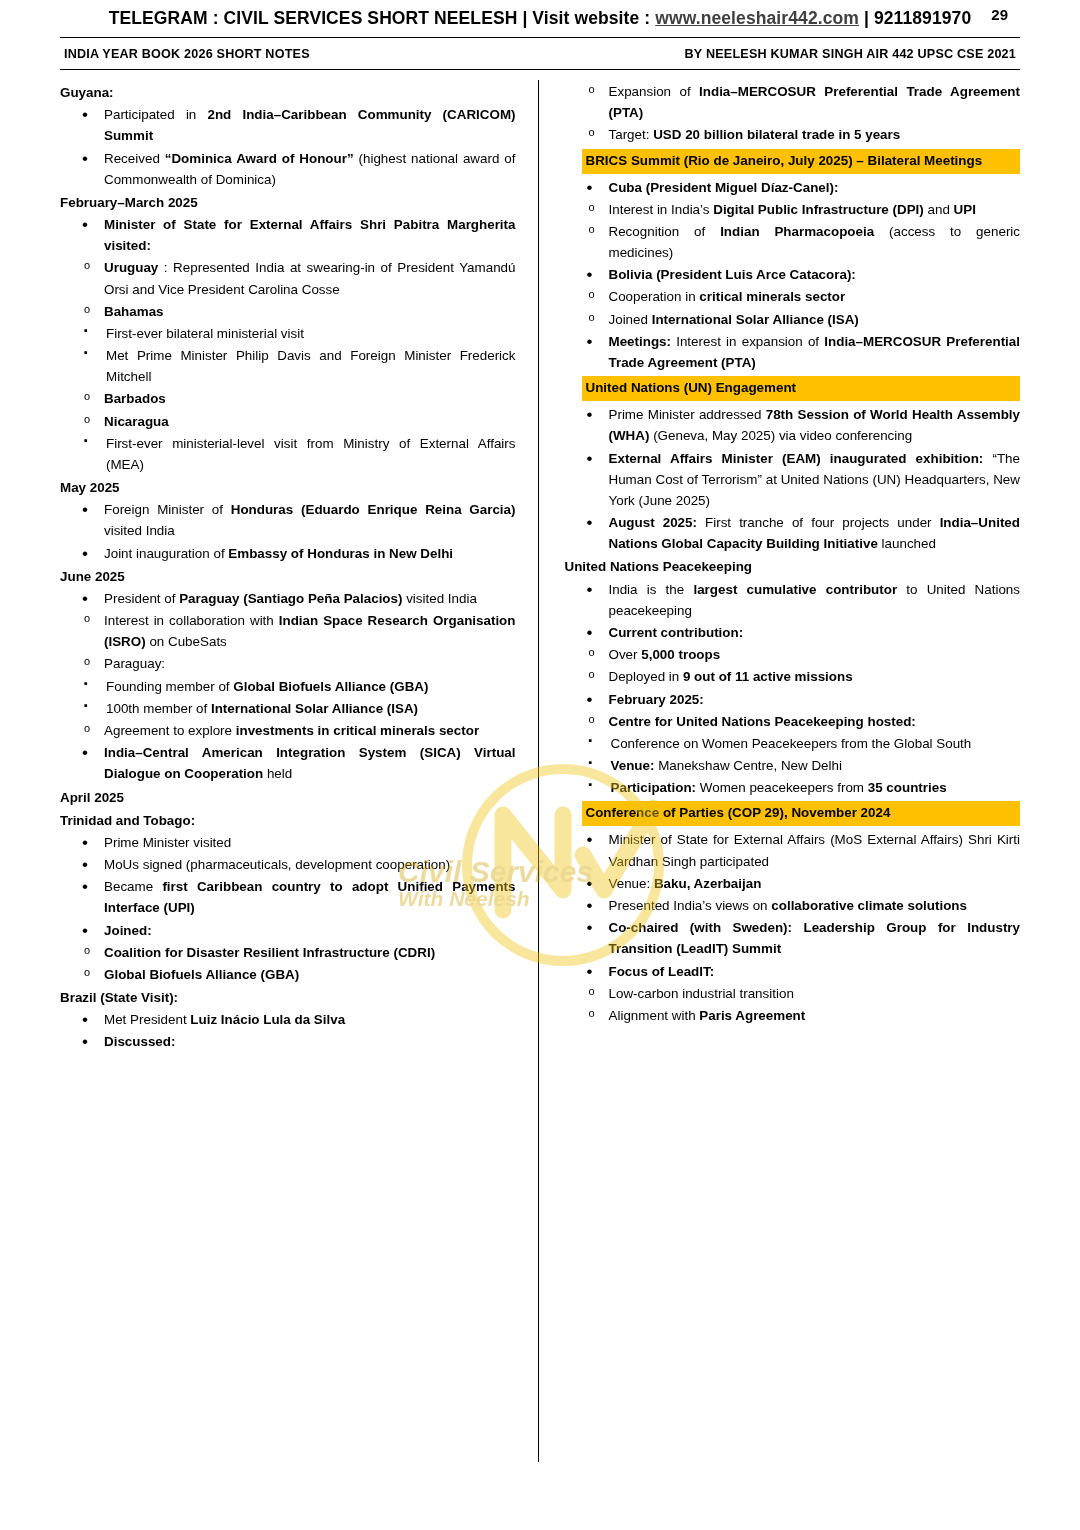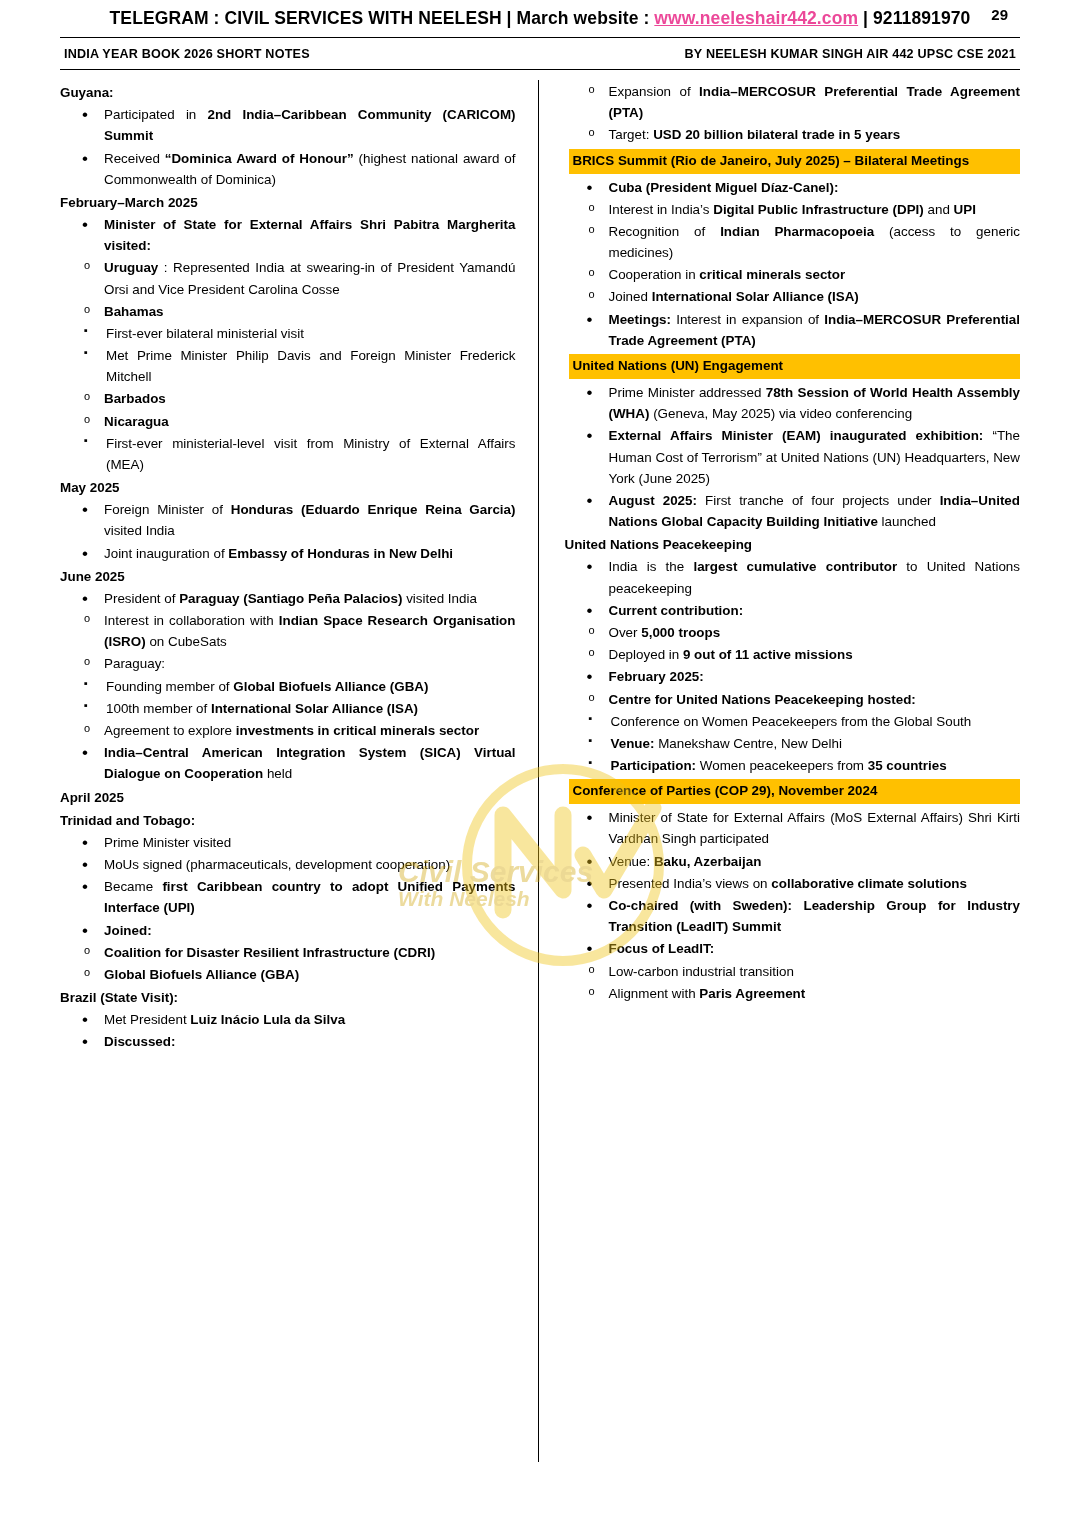--- a/index.html
+++ b/index.html
@@ -32,21 +32,21 @@
     padding-bottom: 2px;
     position: relative;
   }
   .top-banner .banner-text {
     font-size: 17.5px;
     font-weight: bold;
     letter-spacing: 0.1px;
     white-space: nowrap;
   }
   .top-banner .banner-link {
-    color: #ec4899;
+    color: #404040;
     text-decoration: underline;
     font-weight: bold;
   }
   .page-number {
     position: absolute;
     right: 12px;
     top: 6px;
     font-size: 15px;
     font-weight: bold;
   }
@@ -91,21 +91,21 @@
 
   
   .h-line {
     font-weight: bold;
     margin: 2px 0 1px 0;
   }
   .hl-band {
     background: #FFC000;
     font-weight: bold;
     padding: 2px 4px 3px 4px;
-    margin: 3px 0 3px 4px;
+    margin: 3px 0 3px 17px;
     line-height: 1.5;
   }
   ul.lvl1, ul.lvl2, ul.lvl3 {
     margin: 0;
     padding: 0;
     list-style: none;
   }
   ul.lvl1 > li {
     position: relative;
     padding-left: 44px;
@@ -177,21 +177,21 @@
     display: block;
   }
 </style>
 </head>
 <body>
 
 <div class="page">
 
   <div class="top-banner">
     <div class="banner-text">
-      <span>TELEGRAM : CIVIL SERVICES WITH NEELESH | March website : </span><a class="banner-link" href="#">www.neeleshair442.com</a><span> | 9211891970</span>
+      <span>TELEGRAM : CIVIL SERVICES SHORT NEELESH | Visit website : </span><a class="banner-link" href="#">www.neeleshair442.com</a><span> | 9211891970</span>
     </div>
     <div class="page-number">29</div>
   </div>
   <div class="top-rule"></div>
 
   <div class="doc-header">
     <span>INDIA YEAR BOOK 2026 SHORT NOTES</span>
     <span>BY NEELESH KUMAR SINGH AIR 442 UPSC CSE 2021</span>
   </div>
 
@@ -280,20 +280,23 @@
         <li>Target: <b>USD 20 billion bilateral trade in 5 years</b></li>
       </ul>
 
       <div class="hl-band">BRICS Summit (Rio de Janeiro, July 2025) – Bilateral Meetings</div>
       <ul class="lvl1">
         <li class="no-just"><b>Cuba (President Miguel Díaz-Canel):</b></li>
       </ul>
       <ul class="lvl2">
         <li>Interest in India’s <b>Digital Public Infrastructure (DPI)</b> and <b>UPI</b></li>
         <li>Recognition of <b>Indian Pharmacopoeia</b> (access to generic medicines)</li>
+      </ul>
+      <ul class="lvl1">
+        <li class="no-just"><b>Bolivia (President Luis Arce Catacora):</b></li>
       </ul>
       <ul class="lvl2">
         <li>Cooperation in <b>critical minerals sector</b></li>
         <li>Joined <b>International Solar Alliance (ISA)</b></li>
       </ul>
       <ul class="lvl1">
         <li><b>Meetings:</b> Interest in expansion of <b>India–MERCOSUR Preferential Trade Agreement (PTA)</b></li>
       </ul>
 
       <div class="hl-band">United Nations (UN) Engagement</div>

